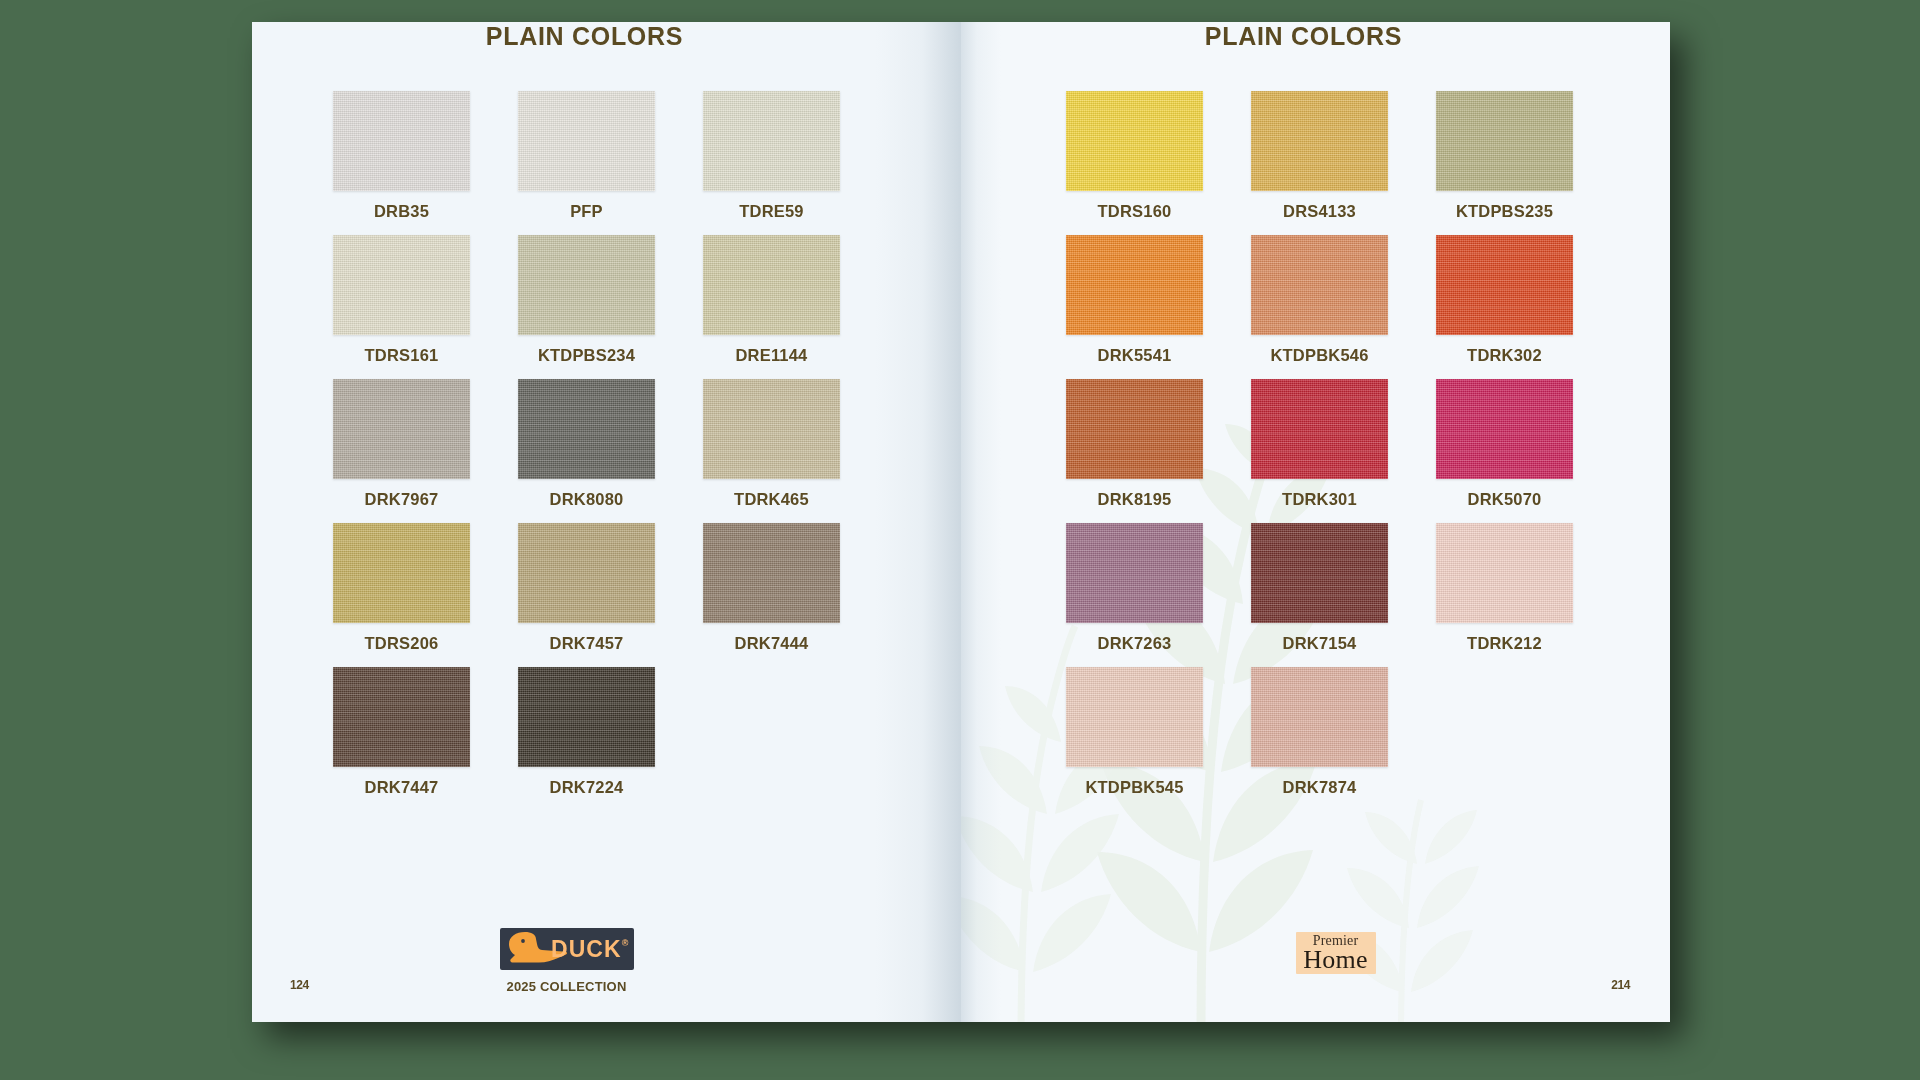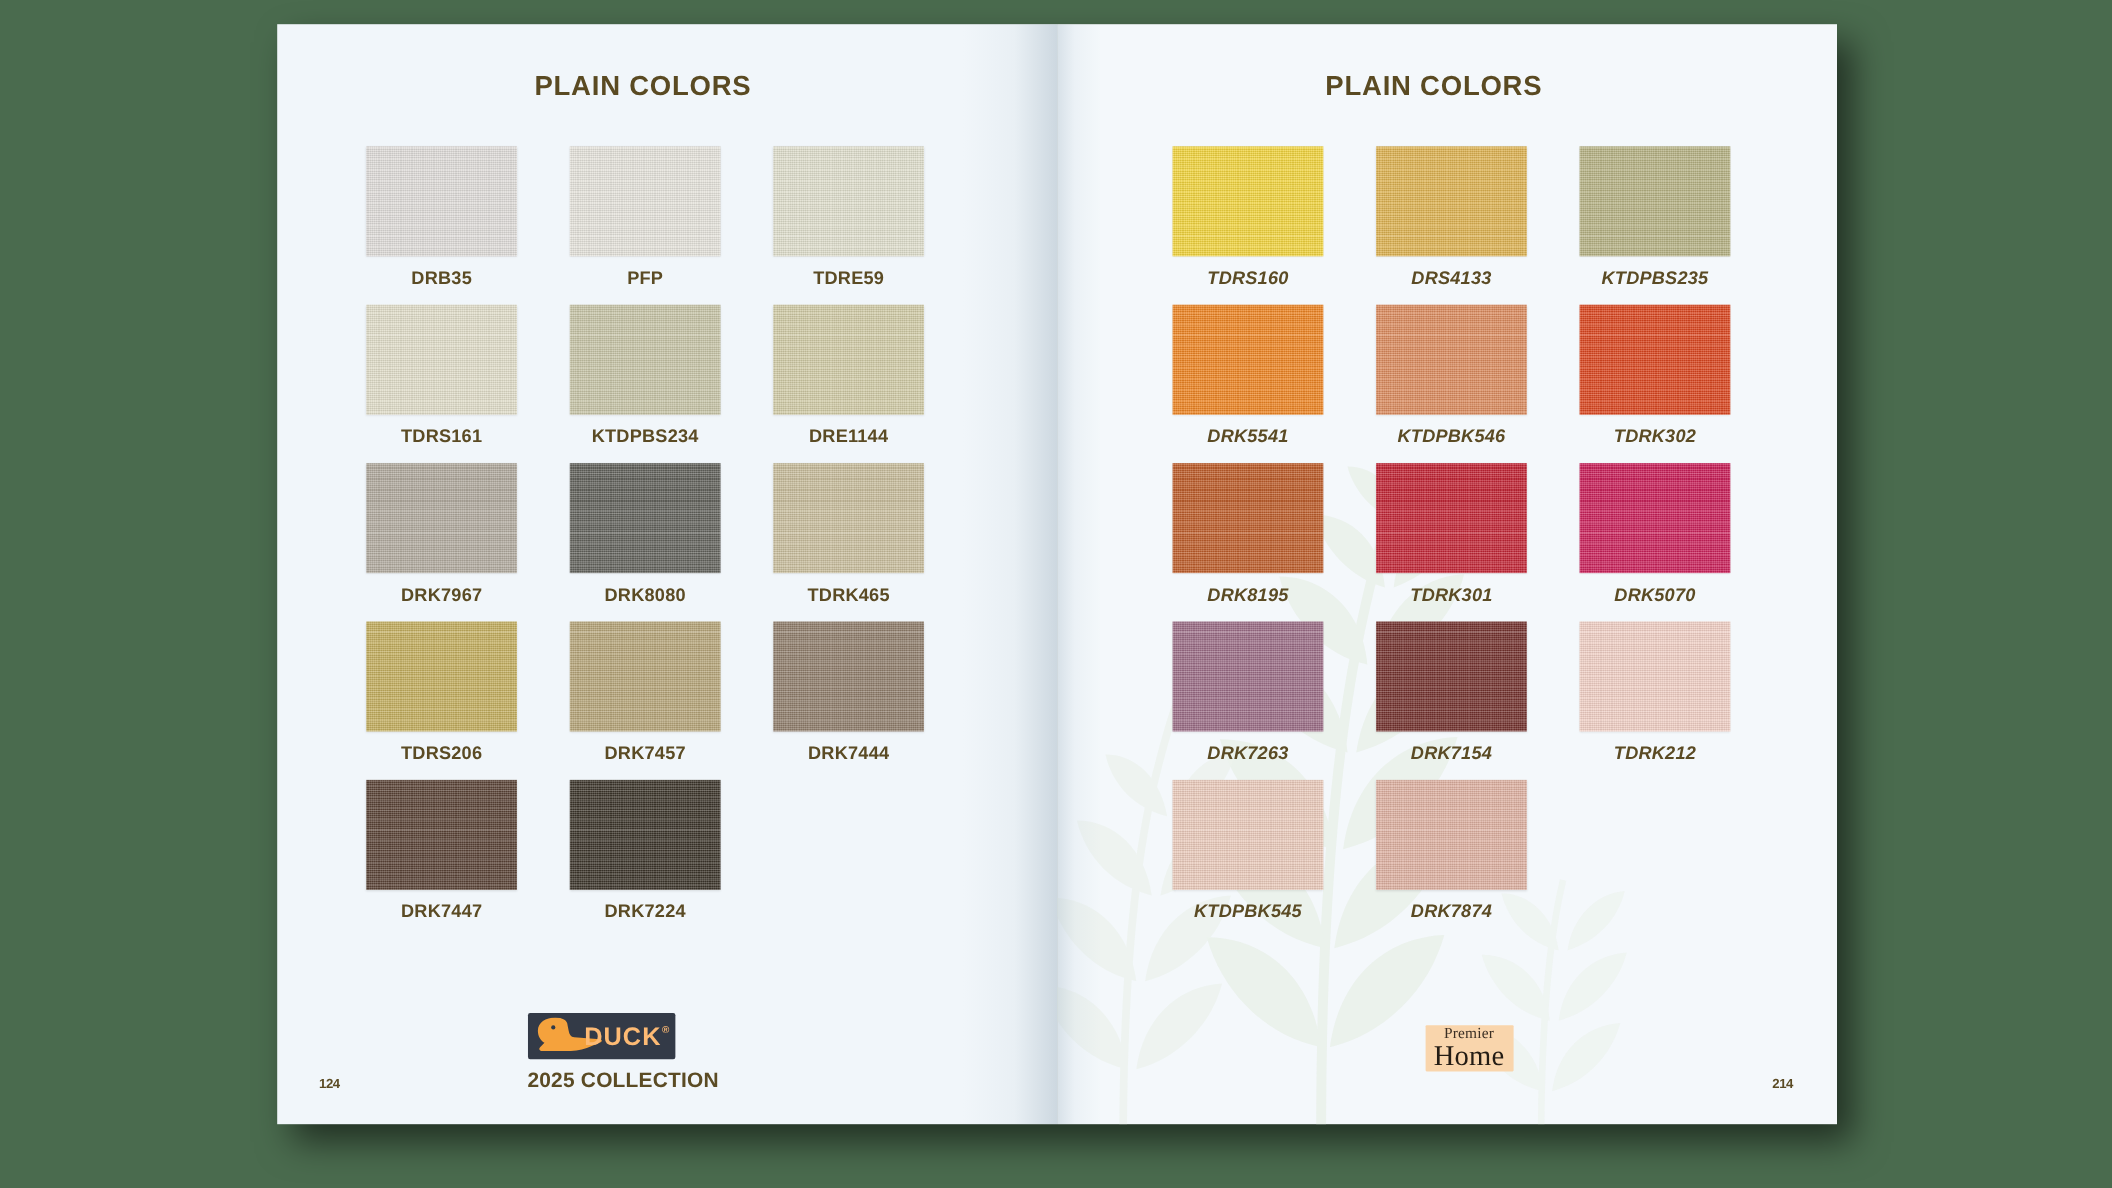--- a/index.html
+++ b/index.html
@@ -77,37 +77,36 @@
     height: 100%;
   }
 
   
   .page-header {
     text-align: center;
     font-size: 25px;
     font-weight: bold;
     letter-spacing: 0.7px;
     color: #5a4a22;
-    padding-top: 42px;
     font-family: "Liberation Sans", sans-serif;
   }
   .page.left .page-header  { padding-right: 44px; }
   .page.right .page-header { padding-left: 10px; padding-right: 34px; }
 
   
   .grid {
     display: grid;
     grid-template-columns: repeat(3, 137px);
     justify-content: center;
     column-gap: 48px;
     row-gap: 14px;
     margin-top: 40px;
   }
   .page.left  .grid { margin-left: -40px; }
-  .page.right .grid { margin-left: 8px; font-style: italic; }
+  .page.right .grid { margin-left: 8px; }
 
   .swatch-cell {
     width: 137px;
     display: flex;
     flex-direction: column;
     align-items: center;
   }
 
   .swatch {
     width: 137px;
@@ -201,21 +200,21 @@
   }
   .duck-reg {
     font-size: 9px;
     vertical-align: super;
     position: absolute;
     top: 2px;
     right: 4px;
   }
   .duck-collection {
     margin-top: 9px;
-    font-size: 19px;
+    font-size: 13px;
     font-weight: bold;
     color: #5b4b24;
     letter-spacing: 0.2px;
     font-family: "Liberation Sans", sans-serif;
   }
 
   
   .premier-brand {
     position: absolute;
     bottom: 22px;

